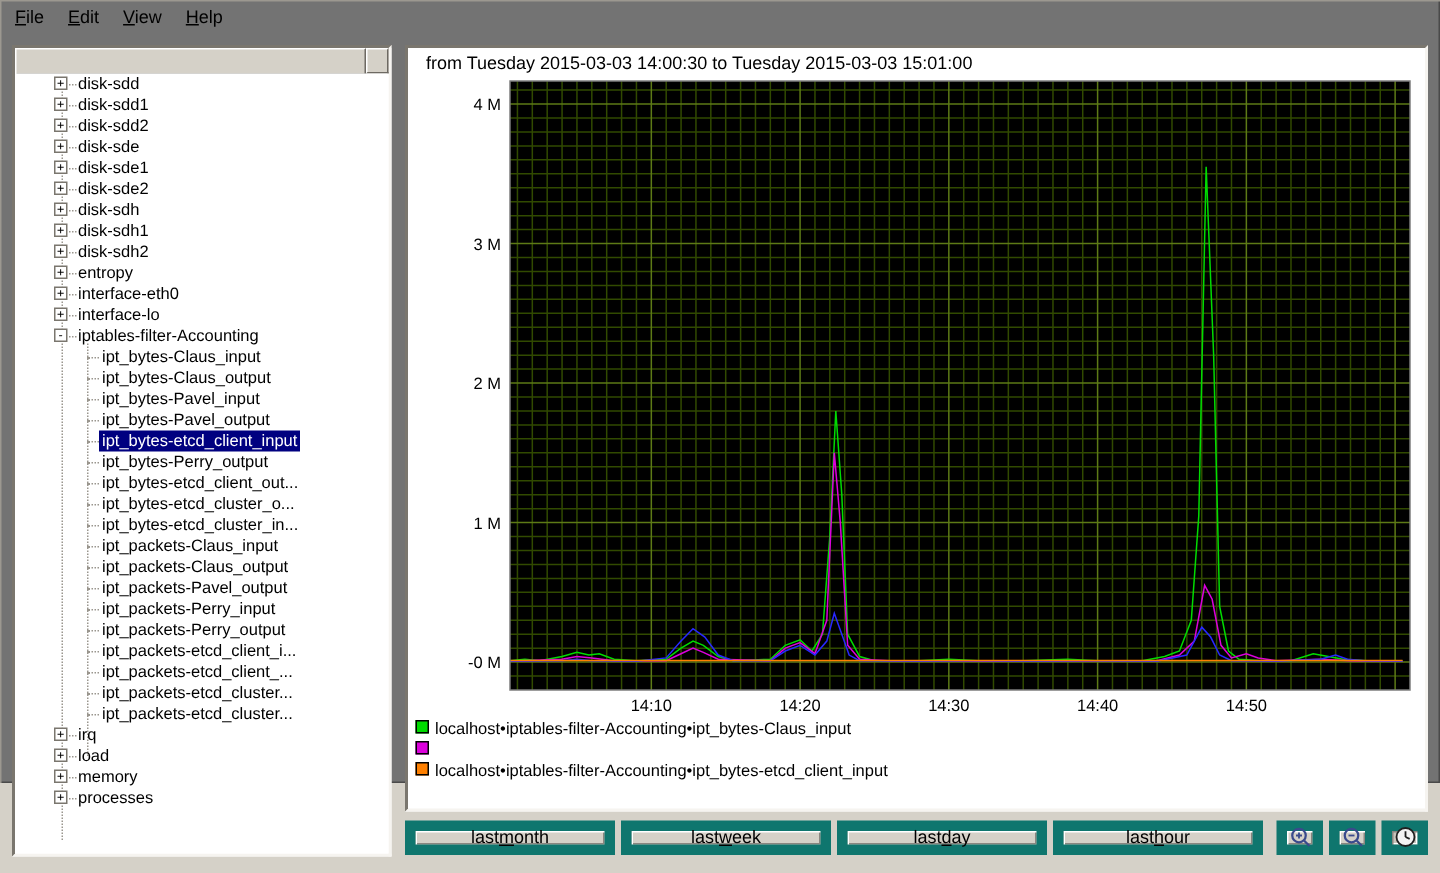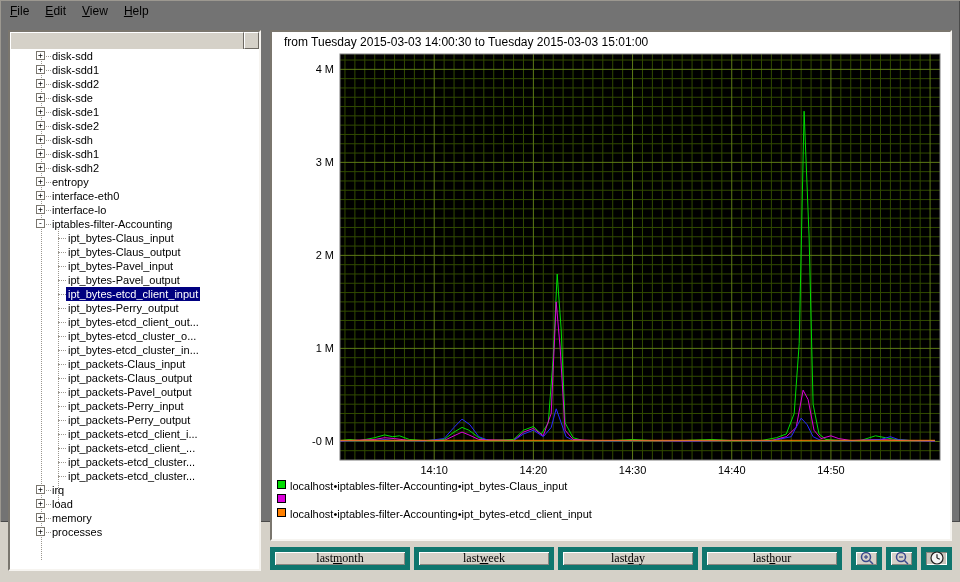--- a/index.html
+++ b/index.html
@@ -45,23 +45,23 @@
   .chart-title { position:absolute; left:12px; top:3px; width:100%; text-align:left;
              font-size:12px; color:#000; }
   #chart { position:absolute; left:0; top:0; }
   .legend { position:absolute; left:5px; top:448px; }
   .legend-item { height:14px; display:flex; font-size:11px; color:#000; }
   .legend-swatch { width:9px; height:9px; border:1px solid #000; margin-right:4px; flex:none; }
 
   
   .button-row { position:absolute; left:270px; top:546px; width:682px; height:24px;
              display:flex; align-items:center; }
-  .btn { height:23px; background:#d5d1c8; border:5px solid #0f766e; font-size:12px; color:#000;
+  .btn { height:23px; background:#d5d1c8; border:7px solid #0f766e; font-size:12px; color:#000;
          box-shadow: inset 1px 1px 0 #ffffff, inset -1px -1px 0 #8a8680;
-         display:flex; align-items:center; justify-content:center; cursor:default;font-family:Liberation Serif, serif; }
+         display:flex; align-items:center; justify-content:center; cursor:default; }
   .range-btn { width:140px; margin-right:4px; }
   .tool-btn { width:31px; margin-left:4px; }
   .tool-btn.pressed { background:#c9c5bc;
          box-shadow: inset 1px 1px 0 #8a8680, inset -1px -1px 0 #ffffff; }
   .tool-group { margin-left:auto; display:flex; }
 </style>
 </head>
 <body>
 
 <div class="window">

